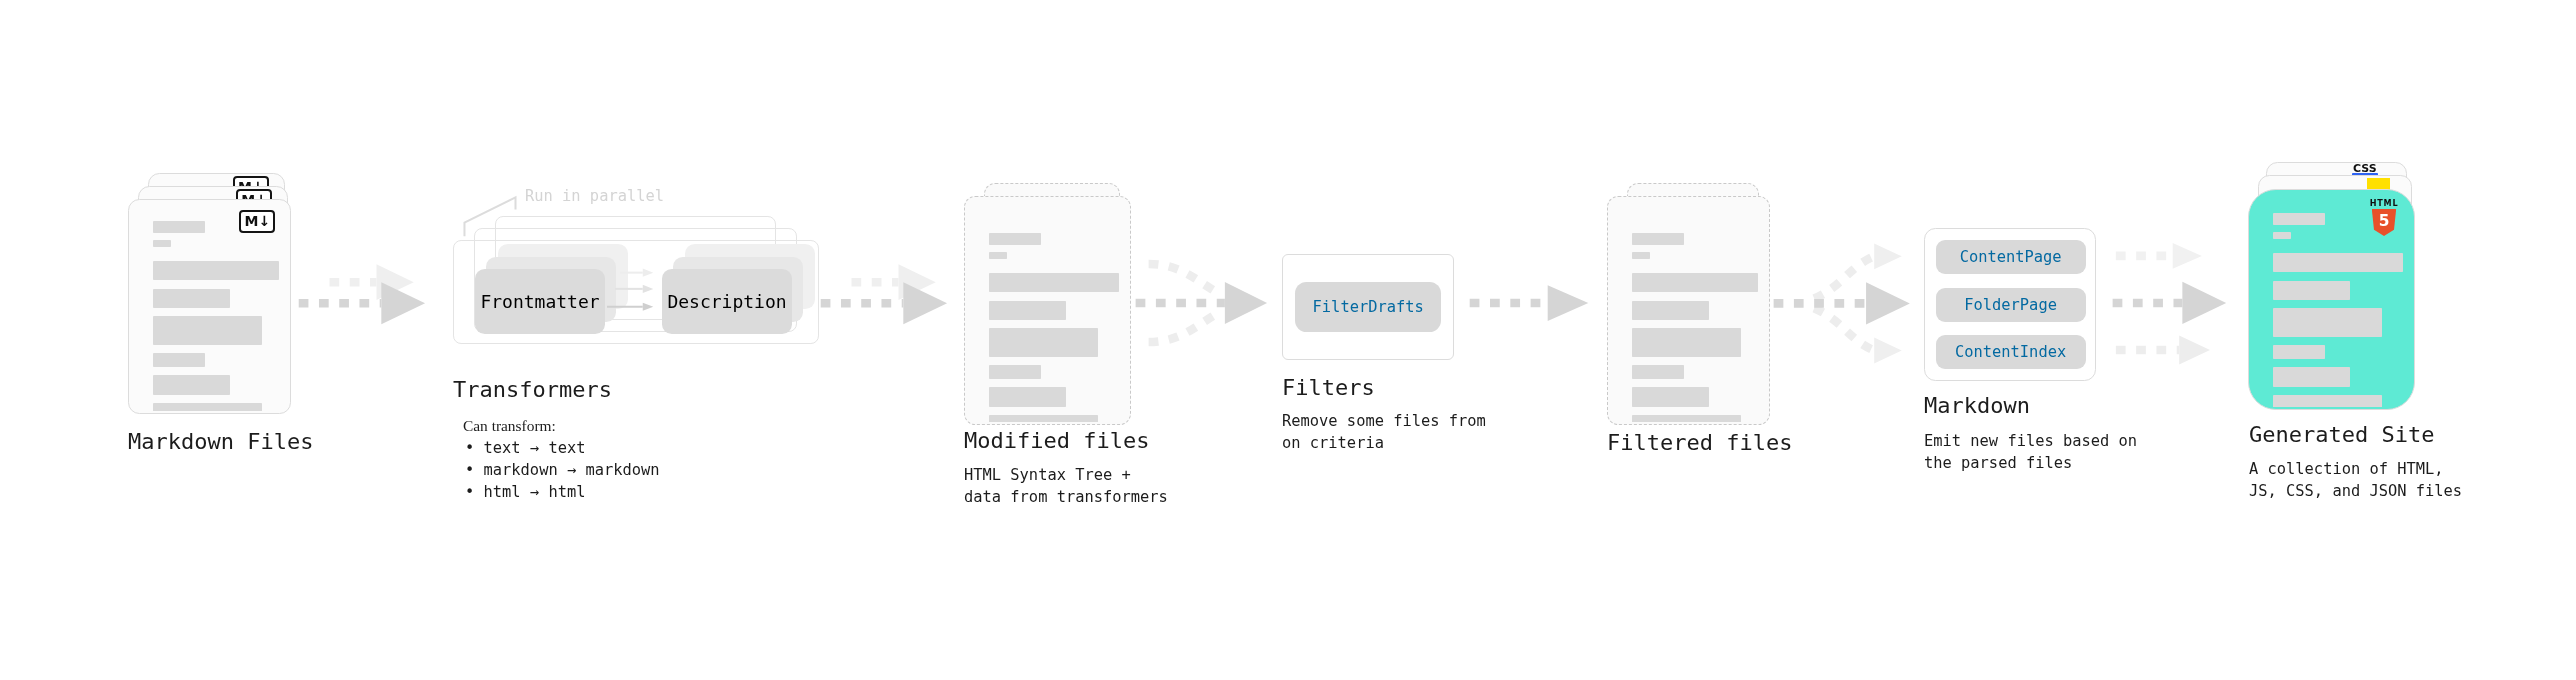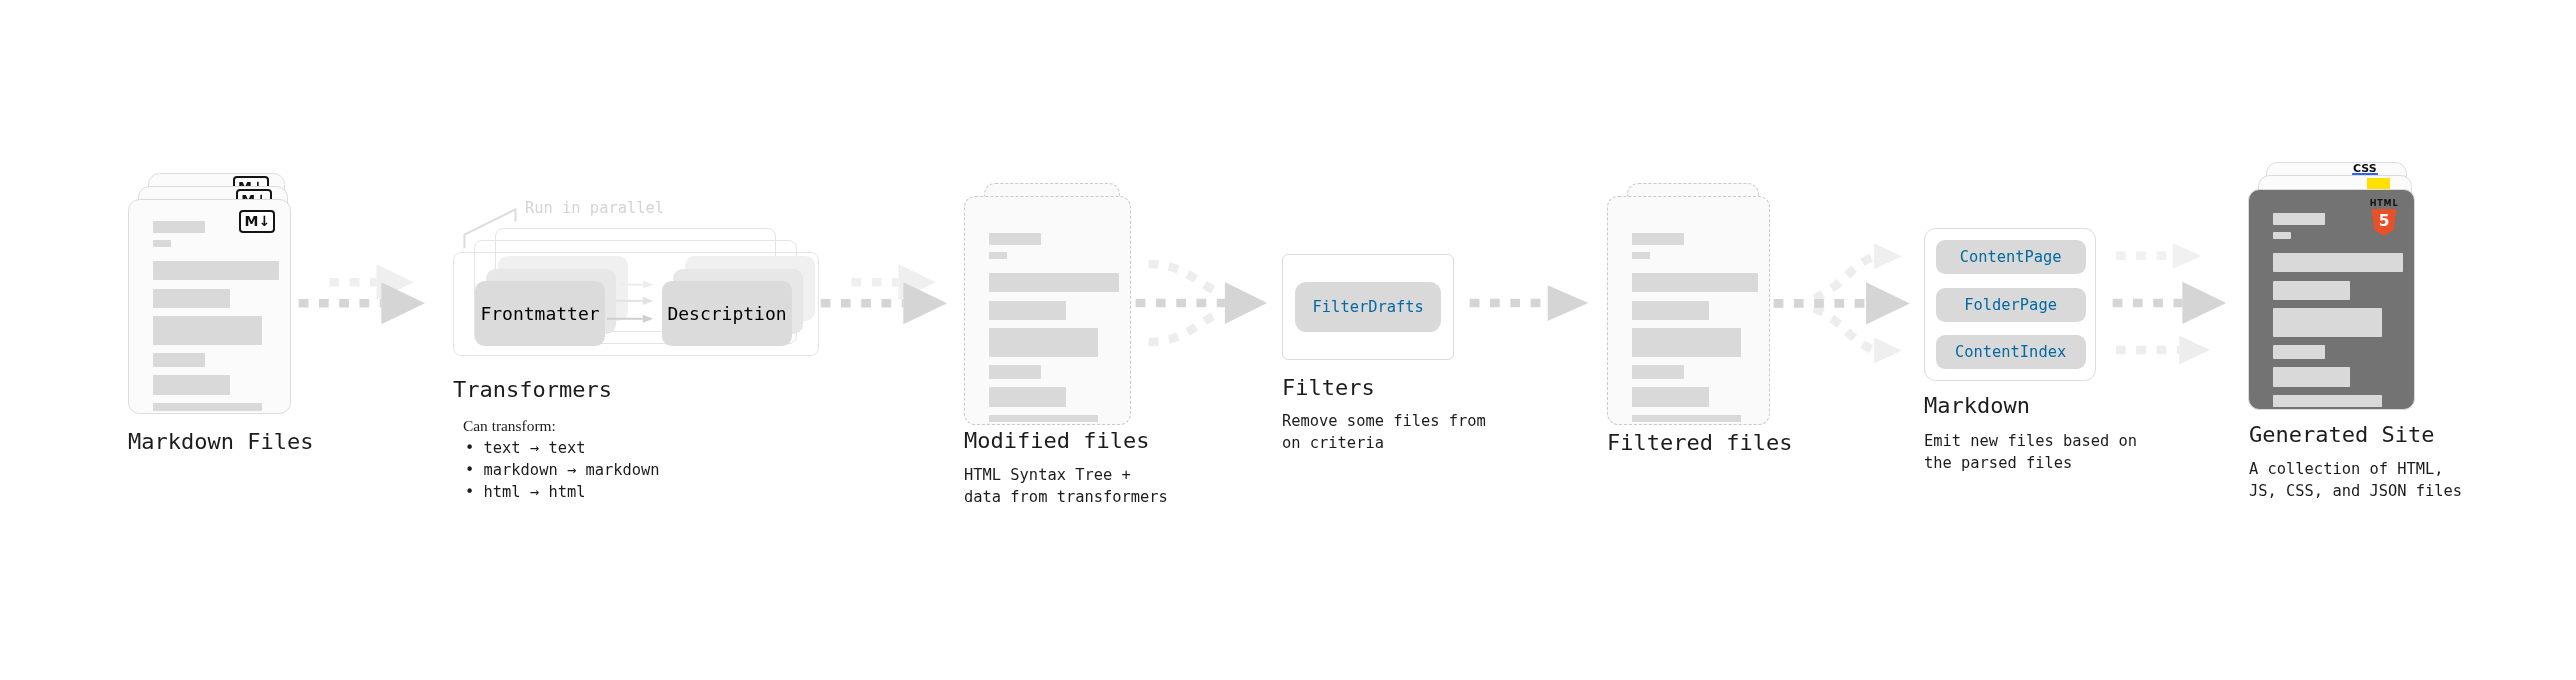--- a/index.html
+++ b/index.html
@@ -36,21 +36,21 @@
   .css-badge .w{font-size:11px;font-weight:bold;color:#111;line-height:8.1px;font-family:"DejaVu Sans", sans-serif;}
   .css-badge .u{height:3.3px;background:#2e63f2;margin-top:0.8px;border-radius:0.8px;}
   .html-badge{position:absolute;right:13px;top:8.1px;width:34px;text-align:center;}
   .html-badge .w{font-size:8.1px;font-weight:bold;letter-spacing:0.8px;color:#111;font-family:"DejaVu Sans", sans-serif;}
   .html-badge .shield{width:24.4px;height:27px;margin:0.8px auto 0;background:#e8502a;
         clip-path:polygon(0 0,100% 0,91% 77%,50% 100%,9% 77%);
         color:#fff;font-weight:bold;font-size:15.4px;line-height:24.4px;text-align:center;
         font-family:"DejaVu Sans", sans-serif;}
 
   
-  .t-wrap{position:absolute;left:453px;top:228px;width:367px;height:132px;}
+  .t-wrap{position:absolute;left:453px;top:216px;width:367px;height:132px;}
   .t-outline{position:absolute;border:1.6px solid #e4e4e4;border-radius:8.1px;height:104px;box-sizing:border-box;background:transparent;}
   .t-o3{left:42px;width:281px;top:0;}
   .t-o2{left:21px;width:323px;top:12.2px;}
   .t-o1{left:0;width:366px;top:24.4px;background:transparent;}
   .tbox{position:absolute;width:130px;height:65px;border-radius:9.8px;display:flex;align-items:center;
         justify-content:center;font-size:18px;color:#000000;}
   .tb-f{background:#dbdbdb;}
   .tb-m{background:#e7e7e7;}
   .tb-l{background:#f0f0f0;}
   .annot-text{position:absolute;font-size:15.4px;color:#d4d4d4;white-space:nowrap;}
@@ -230,21 +230,21 @@
   <div class="stack" style="left:2248px;top:189px;width:167px;height:221px;">
     <div class="fcard" style="left:18px;right:8.1px;top:-27px;height:81px;">
       <div class="css-badge">
         <div class="w">CSS</div>
         <div class="u"></div>
       </div>
     </div>
     <div class="fcard" style="left:9.8px;right:3.3px;top:-14px;height:81px;">
       <div class="js-badge"></div>
     </div>
-    <div class="fcard front" style="background:#737373;">
+    <div class="fcard front" style="background:#5eead4;border-radius:28px;">
       <div class="html-badge">
         <div class="w">HTML</div>
         <div class="shield">5</div>
       </div>
       <div class="card-bars pt28">
           <div class="bar b1"></div>
           <div class="bar b2"></div>
           <div class="bar b3"></div>
           <div class="bar b4"></div>
           <div class="bar b5"></div>

